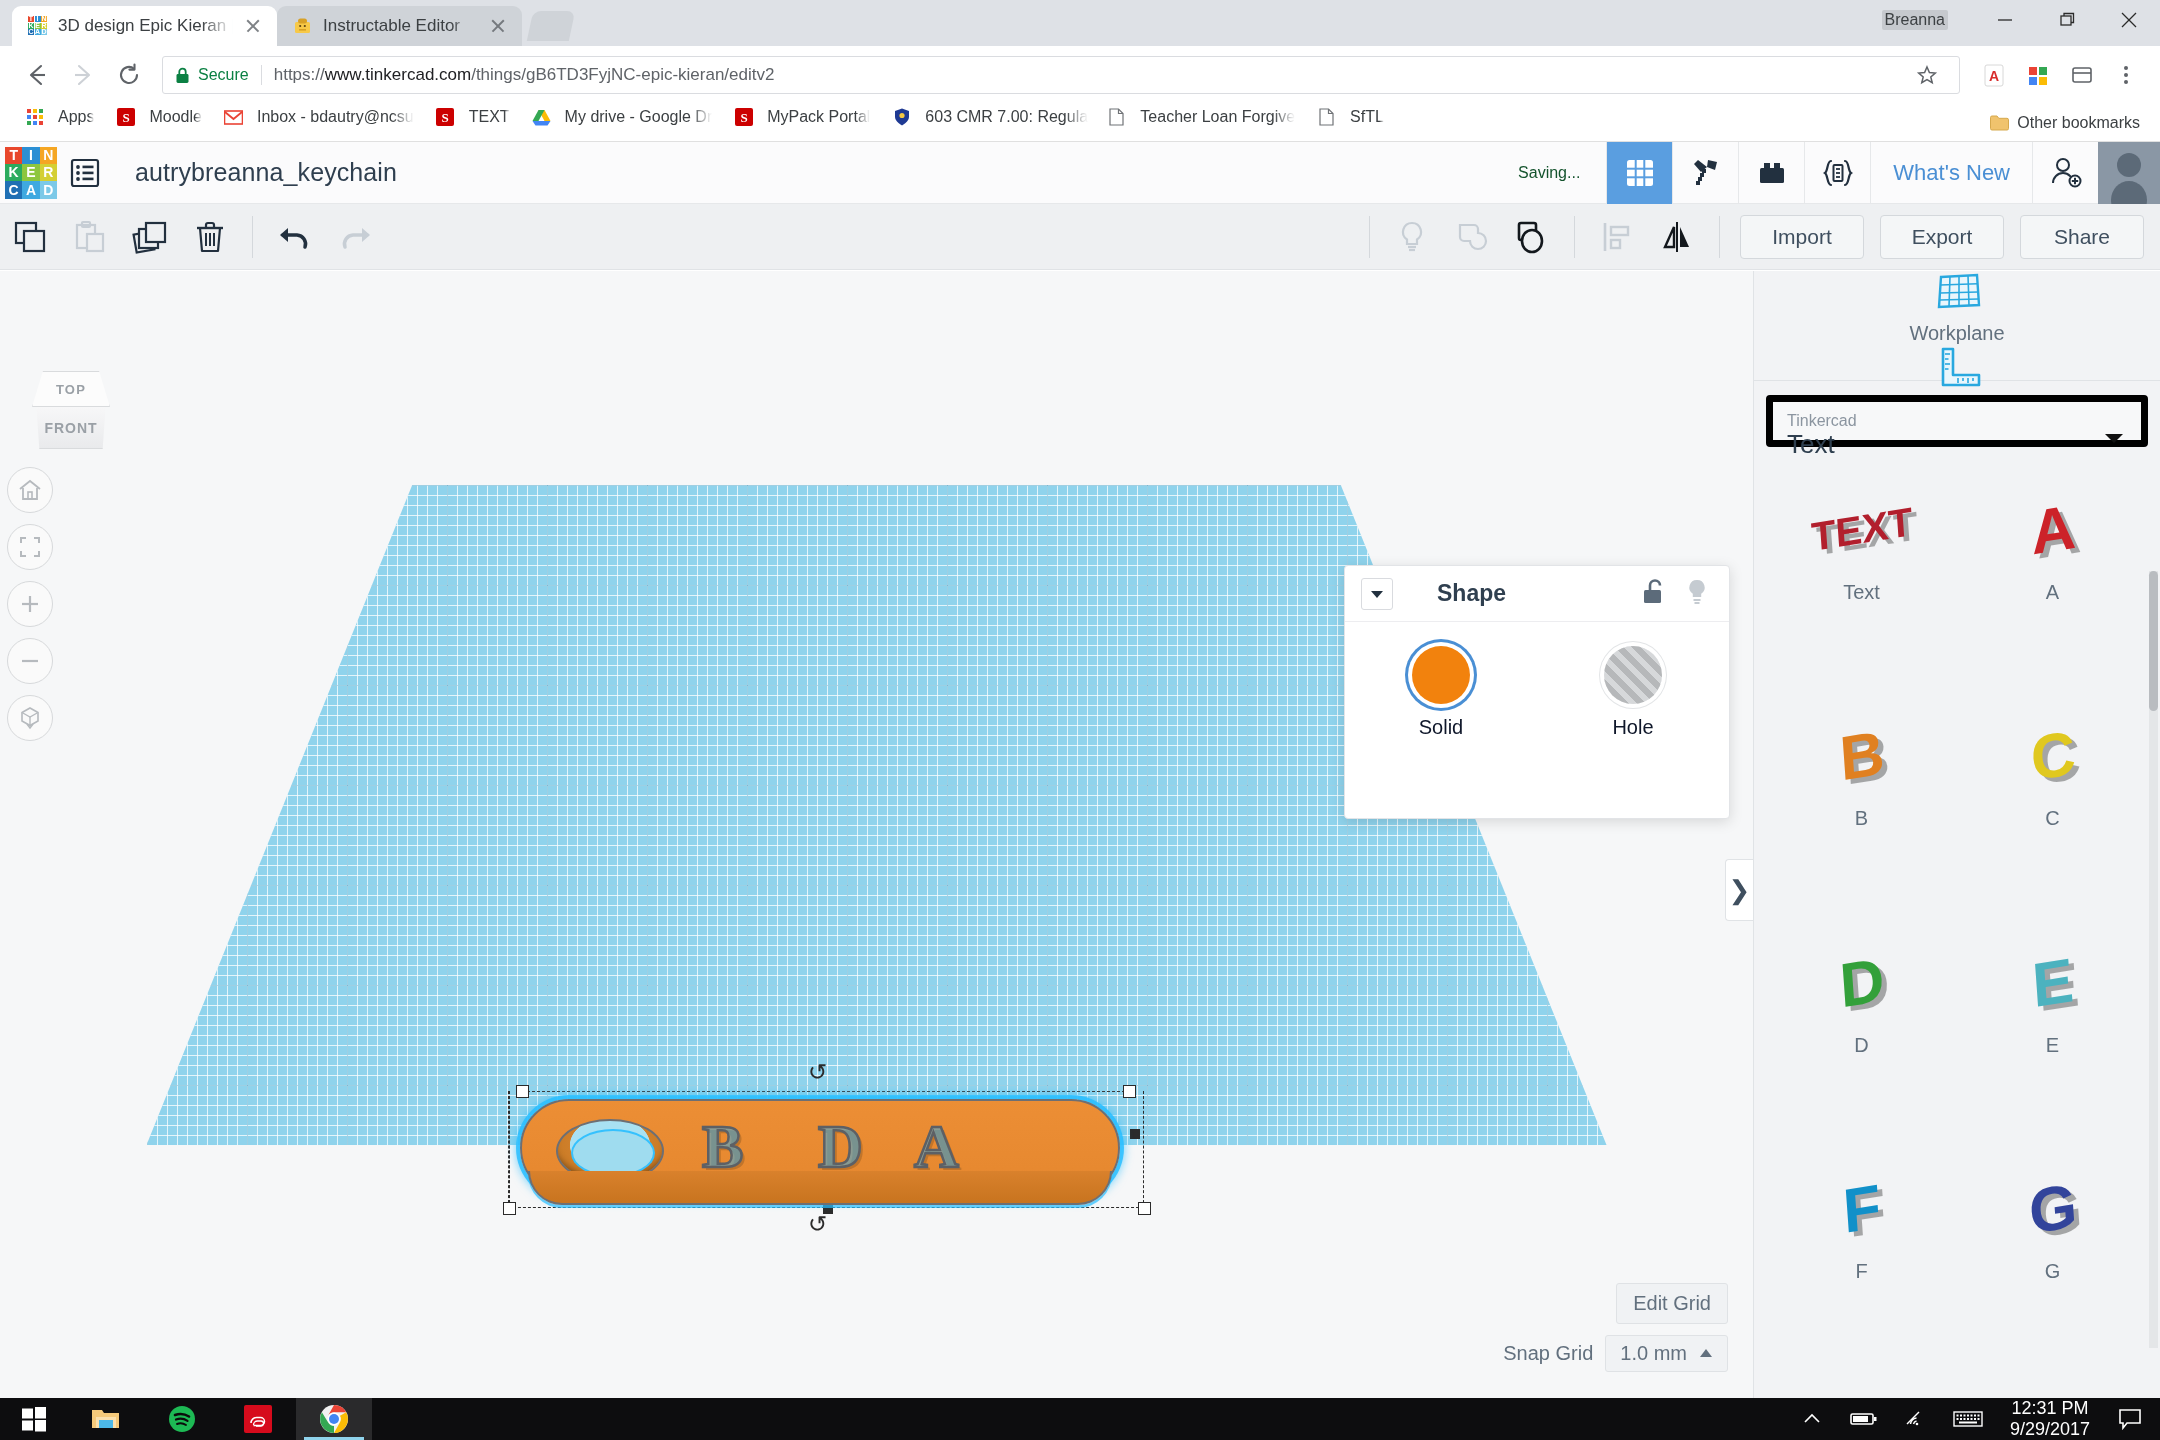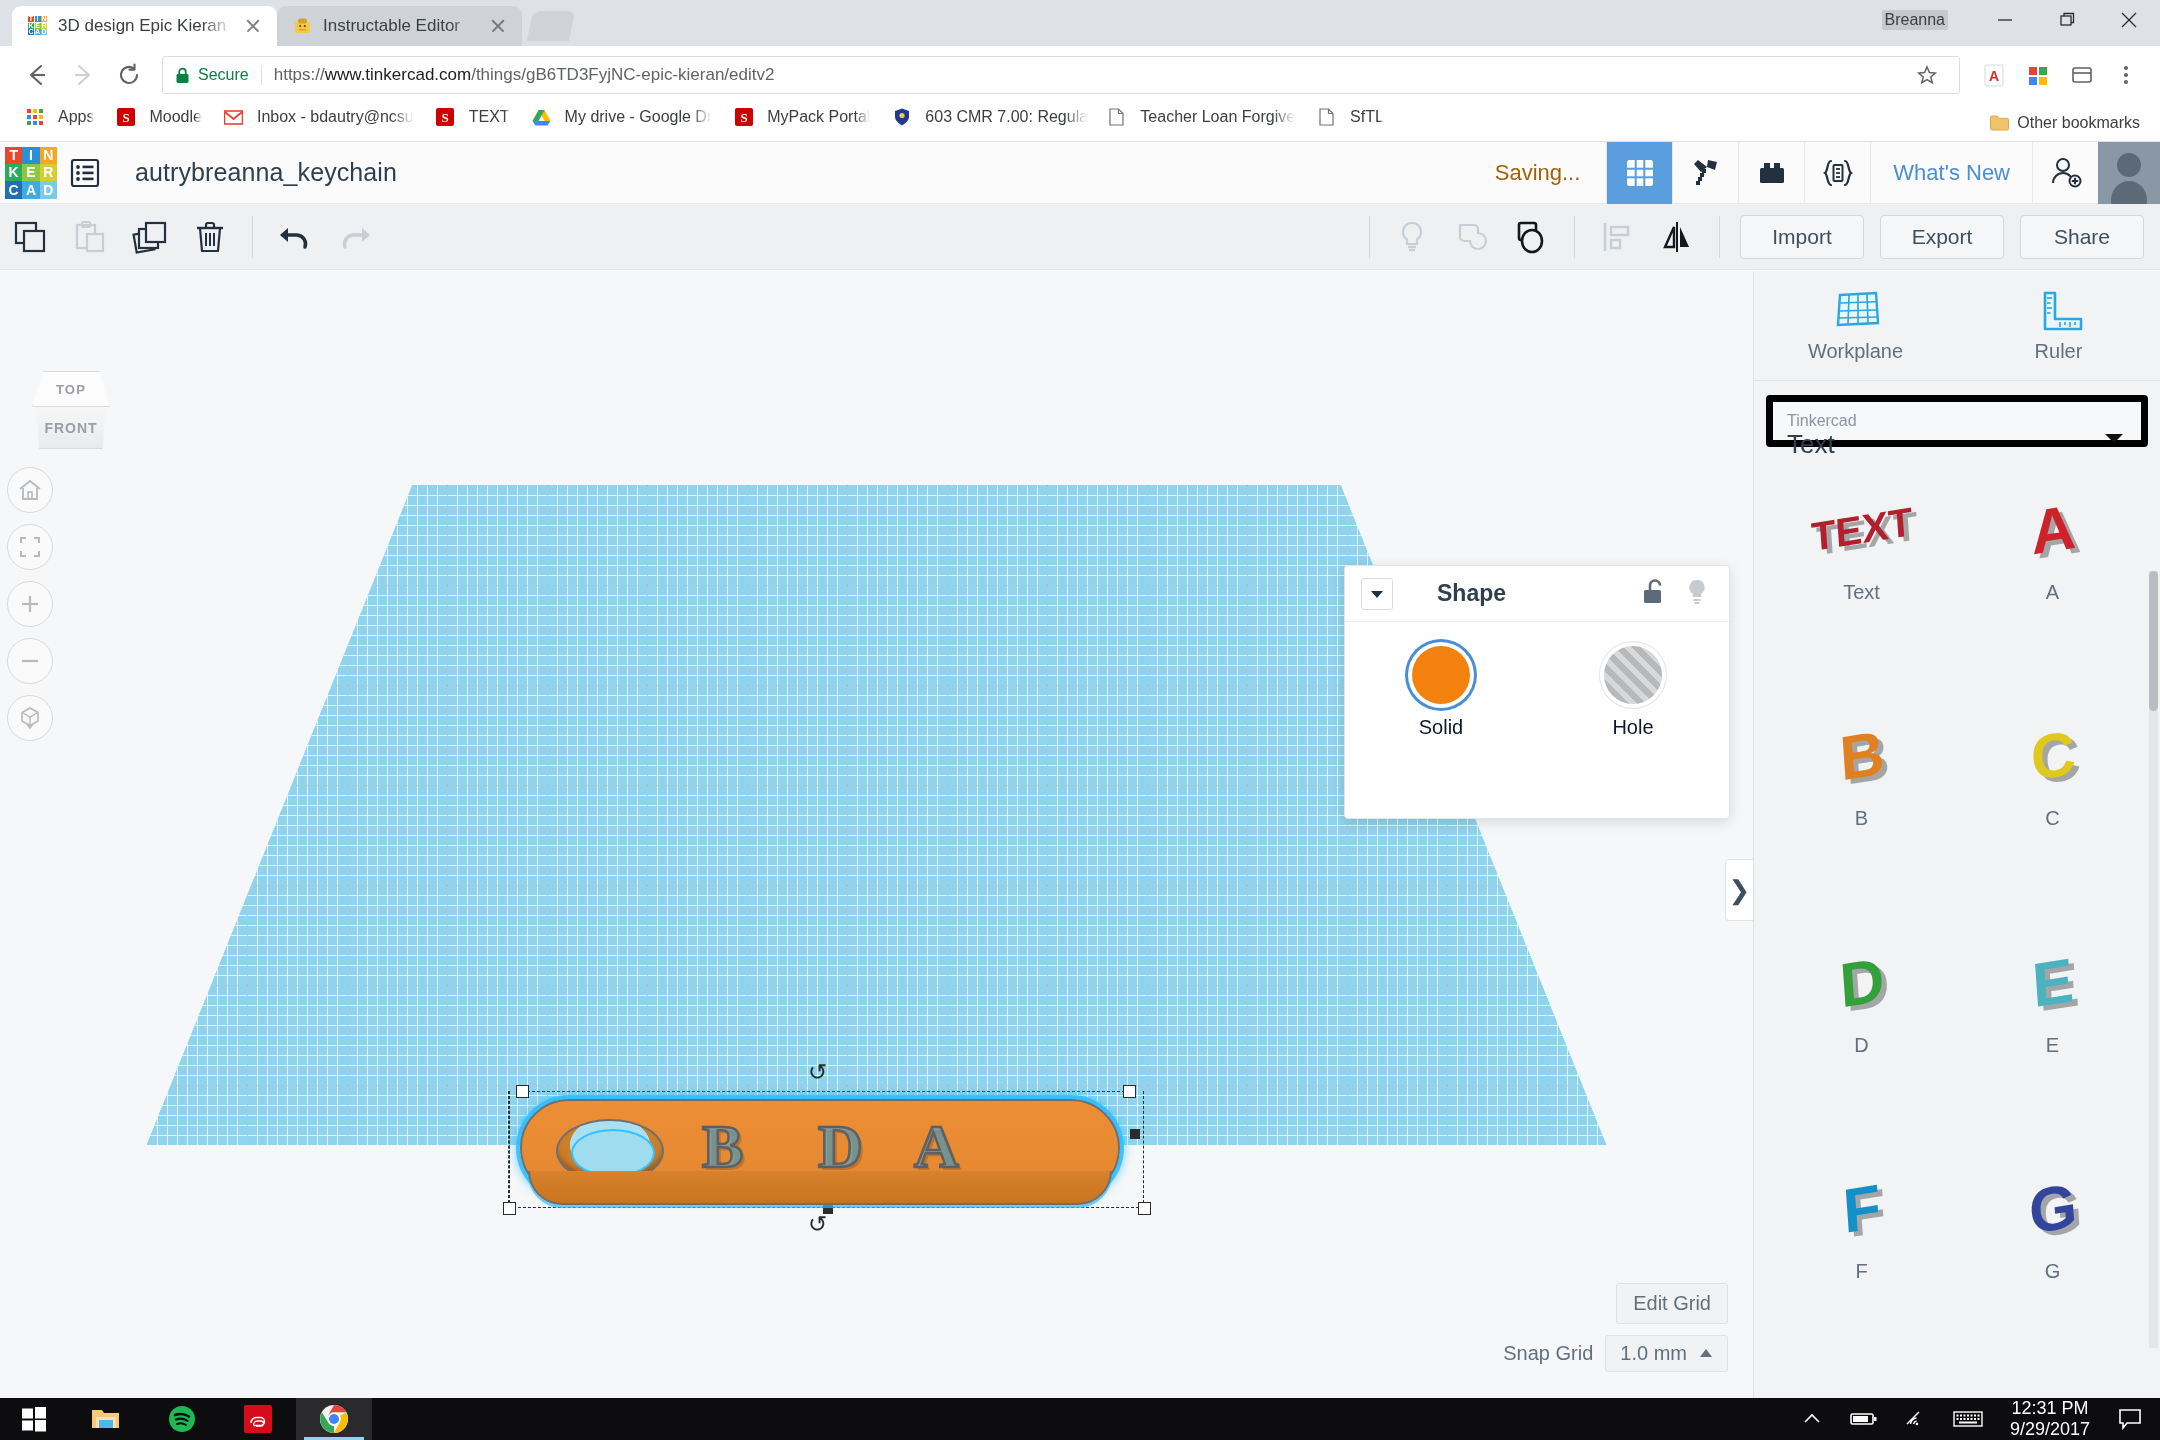--- a/index.html
+++ b/index.html
@@ -92,21 +92,21 @@
 
   .tc-header { height:62px; background:#fbfbfc; display:flex; align-items:center;
     border-bottom:1px solid #e6e8ea; }
   .tc-logo { display:grid; grid-template-columns:repeat(3,1fr); grid-template-rows:repeat(3,1fr);
     width:52px; height:52px; margin-left:5px; font-size:14px; font-weight:bold; color:#fff;
     font-family:"Liberation Sans",sans-serif; }
   .tc-logo span{ display:flex; align-items:center; justify-content:center; }
   .hdr-ico-btn { width:56px; height:62px; display:flex; align-items:center; justify-content:center; }
   .proj-name { font-size:25px; color:#2f3f4f; margin-left:22px; letter-spacing:.1px; }
   .hdr-right { margin-left:auto; display:flex; align-items:stretch; height:62px; }
-  .saving { font-size:22px; color:#a16207; display:flex; align-items:center; padding:0 26px; }
+  .saving { font-size:16px; color:#14532d; display:flex; align-items:center; padding:0 26px; }
   .hdr-tool { width:66px; display:flex; align-items:center; justify-content:center;
     border-left:1px solid #e6e8ea; }
   .hdr-tool.active { background:#5a9ee0; }
   .whats-new { display:flex; align-items:center; padding:0 22px; font-size:22px; color:#4a8fd4;
     border-left:1px solid #e6e8ea; }
   .hdr-avatar { width:62px; height:62px; background:#8a97a5; display:flex; align-items:flex-end;
     justify-content:center; overflow:hidden; }
 
   .tc-toolbar { height:66px; background:#eef0f2; display:flex; align-items:center;
     border-bottom:1px solid #e0e3e6; }
@@ -213,21 +213,21 @@
   .sw-solid { width:58px; height:58px; border-radius:50%; background:#f2820d;
     box-shadow:0 0 0 4px #fff, 0 0 0 7px #4a8fd4; }
   .sw-hole { width:58px; height:58px; border-radius:50%;
     background:repeating-linear-gradient(45deg,#b6b8ba 0 6px,#d6d8da 6px 12px);
     box-shadow:0 0 0 4px #fff, 0 0 0 5px #e3e5e7; }
   .sp-opt span { font-size:20px; color:#0f172a; }
 
   
   .sidebar { position:absolute; right:0; top:129px; bottom:0; width:407px; background:#f2f3f5;
     border-left:1px solid #e0e3e6; }
-  .sb-top { height:110px; display:flex; border-bottom:1px solid #e0e3e6; }
+  .sb-top { height:110px; display:flex; border-bottom:1px solid #e0e3e6;flex-direction:column; }
   .sb-tool { flex:1; display:flex; flex-direction:column; align-items:center; justify-content:center; gap:7px; }
   .sb-tool span { font-size:20px; color:#62707e; }
   .sb-select { margin:14px 12px 0; height:52px; background:#f7f8f9; border:7px solid #000000;
     border-radius:4px; padding:10px 14px; position:relative; }
   .sb-select .sm { font-size:16px; color:#8b95a0; }
   .sb-select .lg { font-size:26px; color:#2f3f4f; margin-top:-1px; }
   .sb-select .car { position:absolute; right:18px; top:28px; }
   .sb-grid { margin:18px 12px 0; display:grid; grid-template-columns:1fr 1fr; row-gap:8px;
     height:calc(100% - 230px); overflow:hidden; }
   .sb-item { display:flex; flex-direction:column; align-items:center; justify-content:flex-start;

